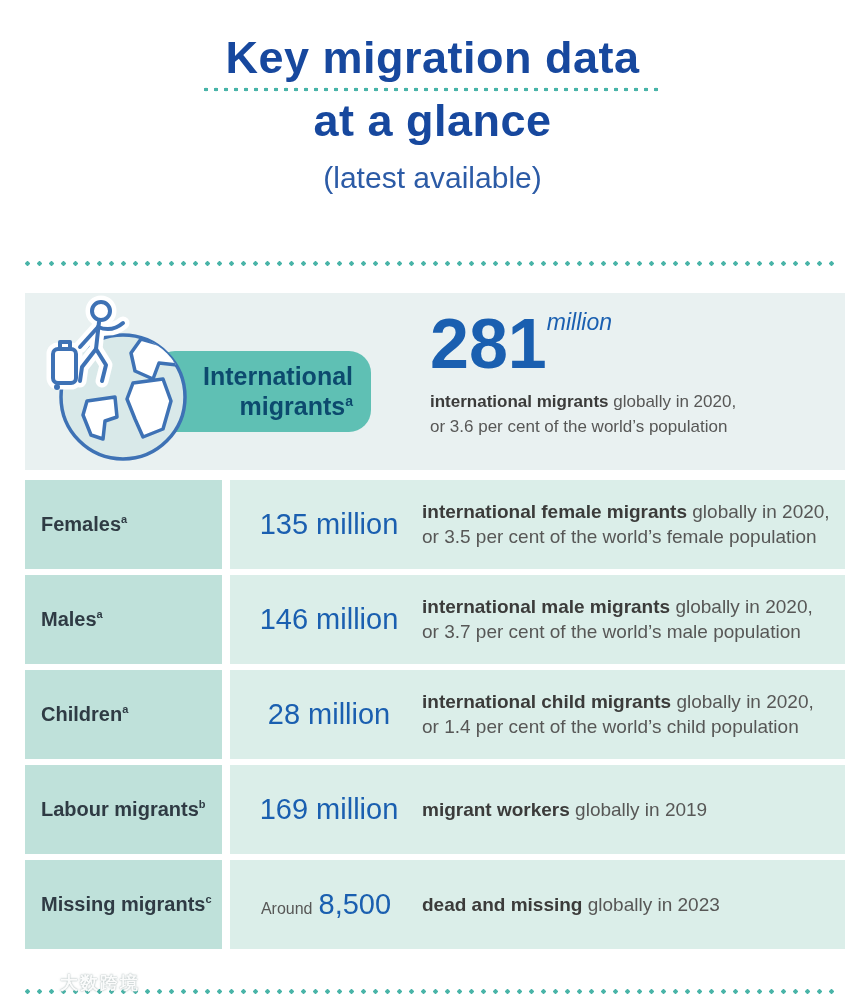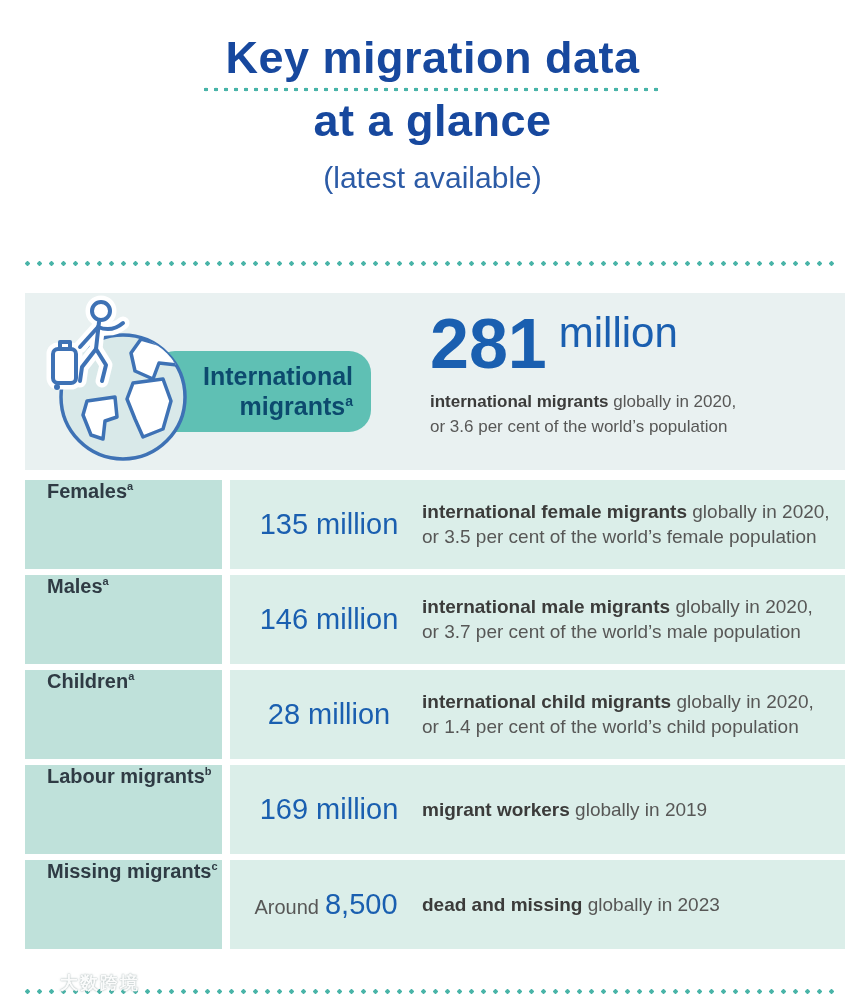--- a/index.html
+++ b/index.html
@@ -42,36 +42,36 @@
   .pill{
     position:absolute; left:128px; top:58px; z-index:1;
     background:var(--teal-pill,#5FC0B4); border-radius:22px;
     padding:10px 18px 10px 42px; width:218px;
     color:#0c4a6e; font-size:25px; font-weight:700; line-height:1.22;text-align:right;
   }
   .pill sup{font-size:14px;}
   .hero-right{flex:1; padding:16px 10px 0 10px;}
   .big-stat{display:flex; align-items:flex-start;}
   .big-num{font-size:70px; font-weight:700; color:var(--stat-blue,#1A5FB0); line-height:1.0;}
-  .big-unit{font-size:42px; font-weight:400; color:var(--stat-blue,#1A5FB0); margin-left:12px;}
+  .big-unit{font-size:23px; font-weight:400; color:var(--stat-blue,#1A5FB0); font-style:italic;}
   .desc{margin-top:10px; font-size:17px; line-height:25px; color:var(--text-regular,#575756);}
   .desc .b{font-weight:700; color:var(--text-bold,#3B3B3A);}
 
   .rows{margin:10px 20px 0 25px; width:820px;}
   .row{display:flex; height:89px; margin-bottom:6px;}
   .row:last-child{margin-bottom:0;}
   .row-label-cell{
     width:197px; flex:none; background:var(--row-label-bg,#BFE1DA);
-    display:flex; padding-left:22px; margin-right:8px;
+    display:flex; align-items:center; padding-left:16px; margin-right:8px;
   }
   .row-label{font-size:20px; font-weight:700; color:var(--label-text,#2F3B44);}
   .row-label sup{font-size:11px;}
   .row-body{flex:1; background:var(--row-body-bg,#DBEEE9); display:flex; align-items:center;}
   .row-num{width:192px; flex:none; text-align:center;}
-  .num-prefix{font-size:20px; color:var(--text-regular,#575756); margin-right:6px;}
+  .num-prefix{font-size:16px; color:var(--text-regular,#575756); margin-right:6px;}
   .num{font-size:29px; font-weight:400; color:var(--stat-blue,#1A5FB0);}
   .row-desc{flex:1; font-size:19px; line-height:25px; color:var(--text-regular,#575756); padding-right:8px;}
   .row-desc .b{font-weight:700; color:var(--text-bold,#3B3B3A);}
 
   .watermark{
     position:absolute; left:4px; bottom:2px; z-index:5;
     display:flex; align-items:center; gap:4px;
     color:rgba(255,255,255,0.95); font-size:18px; font-weight:700; letter-spacing:2px;
     text-shadow:0 0 2px rgba(130,150,150,0.55), 0 0 1px rgba(130,150,150,0.55);
   }

